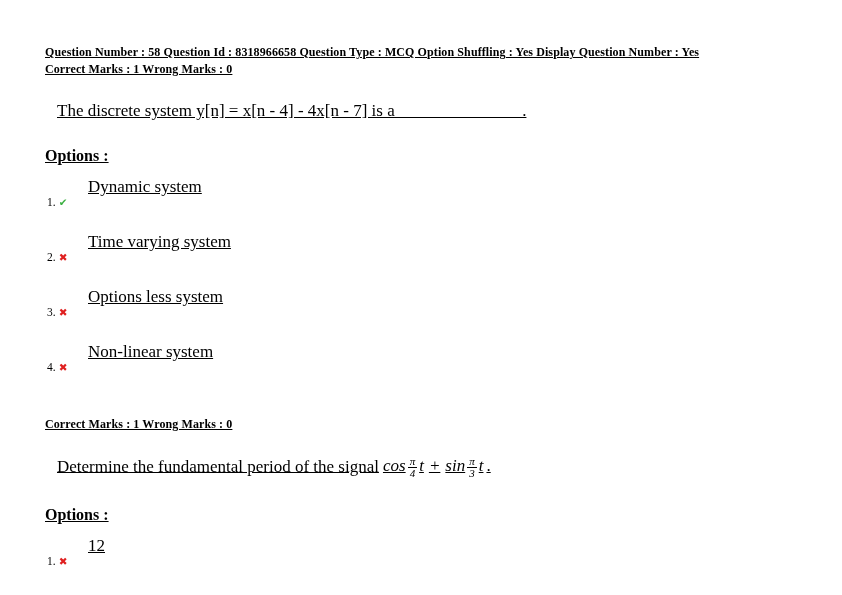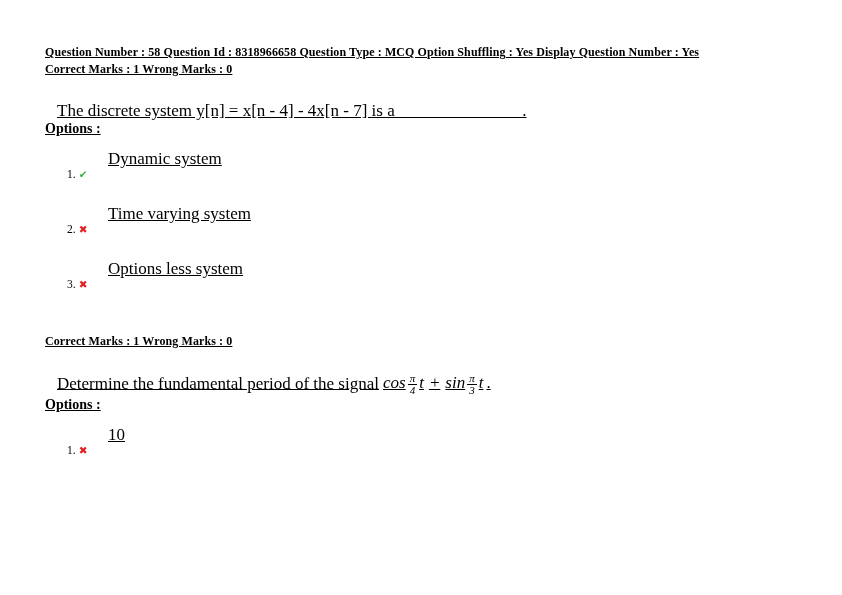--- a/index.html
+++ b/index.html
@@ -18,26 +18,26 @@
   .question-block.second{margin-top:40px;}
   .q-header{
     font-size:12px;font-weight:700;line-height:1.45;
     letter-spacing:0.1px;
   }
   .q-text{
     font-size:17px;line-height:1.2;
     margin:22px 0 0 12px;
   }
   .options-label{
-    font-size:14px;font-weight:700;
+    font-size:16px;font-weight:700;margin-top:26px;
   }
   .options{margin-top:13px;}
   .option{
     position:relative;padding-left:43px;
-    min-height:33px;margin-bottom:22px;margin-left:20px;
+    min-height:33px;margin-bottom:22px;
   }
   .option:last-child{margin-bottom:0;}
   .opt-text{font-size:17px;line-height:1.1;}
   .opt-label{
     position:absolute;left:2px;bottom:3px;
     font-size:11.5px;white-space:nowrap;
   }
   .mark{margin-left:3px;font-size:10.5px;}
   .mark[data-result="correct"]{color:var(--correct-color);}
   .mark[data-result="wrong"]{color:var(--wrong-color);}
@@ -76,35 +76,39 @@
       <div class="option">
         <div class="opt-text">Time varying system</div>
         <div class="opt-label"><span>2.</span><span class="mark" data-result="wrong">✖</span></div>
       </div>
 
       <div class="option">
         <div class="opt-text">Options less system</div>
         <div class="opt-label"><span>3.</span><span class="mark" data-result="wrong">✖</span></div>
       </div>
 
+      <div class="option">
+        <div class="opt-text">Non-linear system</div>
+        <div class="opt-label"><span>4.</span><span class="mark" data-result="wrong">✖</span></div>
+      </div>
 
     </div>
   </section>
 
   <section class="question-block second">
     <div class="q-header">
       <div>Correct Marks : 1 Wrong Marks : 0</div>
     </div>
     <div class="q-text">
       <span>Determine the fundamental period of the signal</span><span class="math"><span class="func">cos</span><span class="frac"><span class="num">π</span><span class="den">4</span></span><span class="var">t</span><span class="op">+</span><span class="func">sin</span><span class="frac"><span class="num">π</span><span class="den">3</span></span><span class="var">t</span><span class="period">.</span></span>
     </div>
     <div class="options-label">Options :</div>
     <div class="options">
 
       <div class="option">
-        <div class="opt-text">10</div>
+        <div class="opt-text">12</div>
         <div class="opt-label"><span>1.</span><span class="mark" data-result="wrong">✖</span></div>
       </div>
 
     </div>
   </section>
 
 </div>
 
 </body></html>

